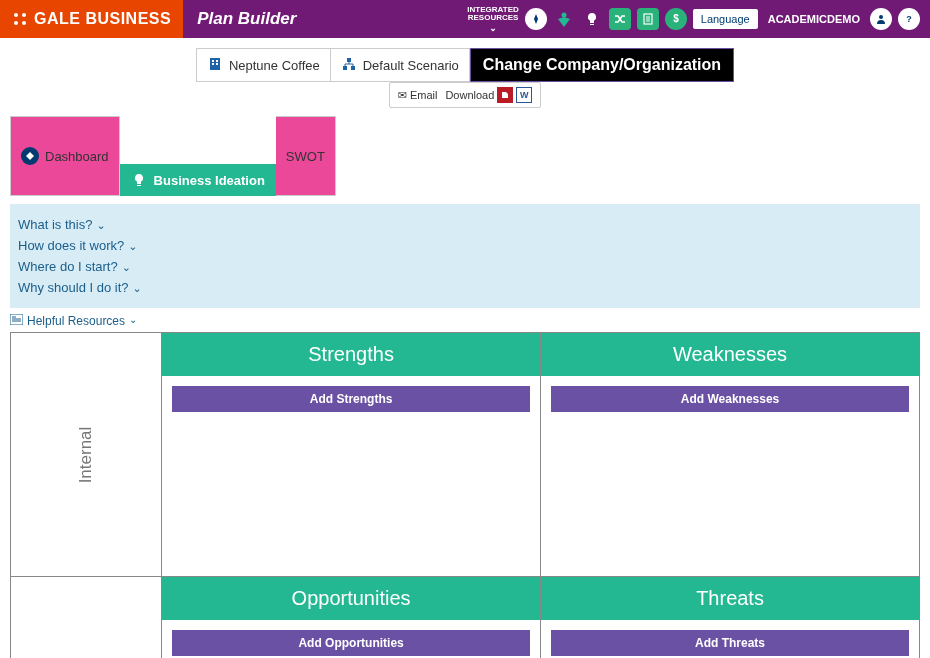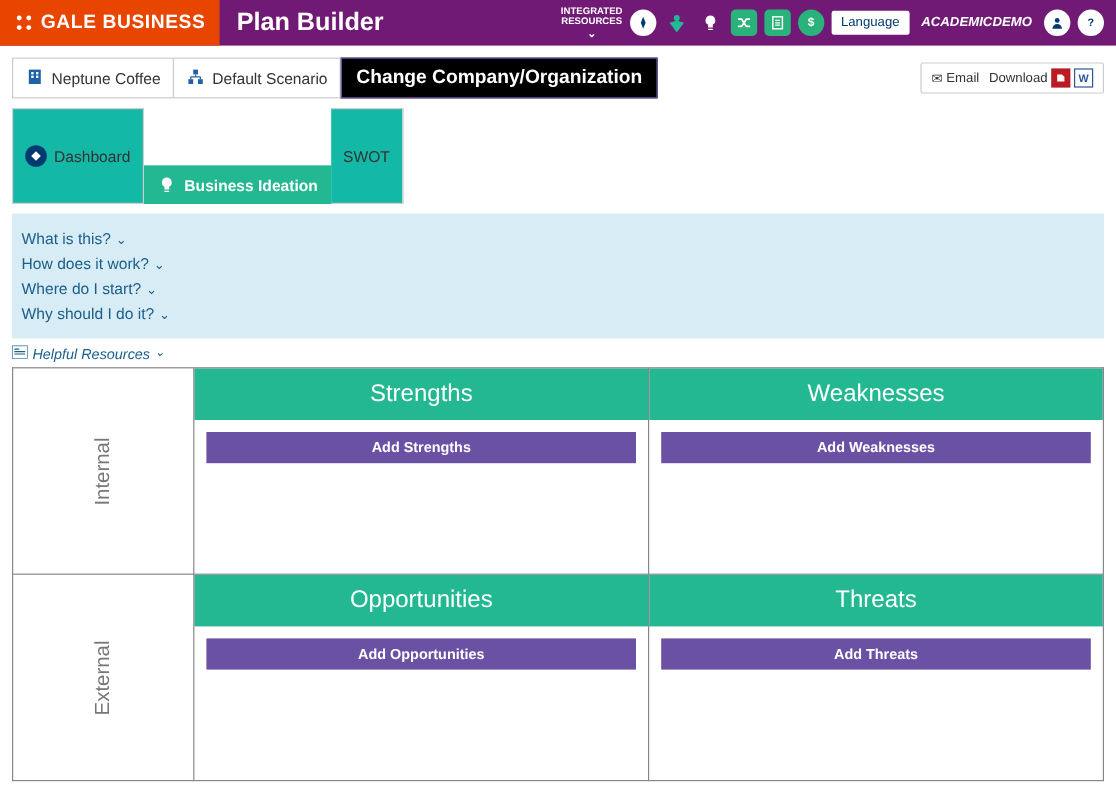--- a/index.html
+++ b/index.html
@@ -2,69 +2,69 @@
 <html><head>
   <meta charset="utf-8">
   <style>
     * { margin: 0; padding: 0; box-sizing: border-box; }
     body { font-family: Arial, Helvetica, sans-serif; background: #ffffff; width: 930px; }
     
     
     .header { display: flex; align-items: stretch; background: #701a75; height: 38px; }
     .brand { background: #e84600; color: #fff; display: flex; align-items: center; padding: 0 12px; font-size: 16px; font-weight: 600; letter-spacing: 0.5px; }
     .brand-icon { margin-right: 6px; display: inline-flex; }
-    .app-title { color: #fff; display: flex; align-items: center; padding: 4px 14px; font-size: 21px; font-weight: 600; flex: 1; }
+    .app-title { color: #fff; display: flex; align-items: center; padding: 4px 14px; font-size: 17px; font-weight: 600; flex: 1; font-style: italic; }
     .header-right { display: flex; align-items: center; gap: 6px; padding-right: 10px; }
     .integrated { color: #fff; font-size: 8px; font-weight: 700; text-align: center; line-height: 1; display: flex; flex-direction: column; align-items: center; }
     .integrated .chev { font-size: 9px; margin-top: 2px; }
     .icon-btn { width: 22px; height: 22px; border-radius: 50%; display: inline-flex; align-items: center; justify-content: center; cursor: pointer; }
     .icon-circle-white { background: #fff; color: #003a70; }
     .icon-green { background: #2ab27b; color: #fff; border-radius: 4px; }
     .icon-teal { color: #23b892; }
     .lang-btn { background: #fff; color: #003a70; font-size: 11px; padding: 4px 8px; border-radius: 2px; cursor: pointer; }
-    .user-name { color: #fff; font-size: 11px; font-weight: 700; padding: 0 4px; font-style: italic; }
+    .user-name { color: #fff; font-size: 11px; font-weight: 700; padding: 0 4px; }
     
     
     .content { padding: 10px; }
     
     
-    .row-1 { display: flex; justify-content: space-between; align-items: center; }
+    .row-1 { display: flex; justify-content: space-between; align-items: center; flex-direction: column; }
     .row-1-left { display: flex; gap: 0; }
     .crumb-btn { display: inline-flex; align-items: center; gap: 6px; background: #fff; border: 1px solid #ccc; padding: 6px 10px; font-size: 13px; color: #333; cursor: pointer; }
     .crumb-btn + .crumb-btn { border-left: none; }
     .crumb-icon { color: #003a70; }
     .change-btn { background: #000000; color: #fff; border: 1px solid #6a51a3; padding: 7px 12px; font-size: 16px; cursor: pointer; font-weight: 600; }
     .row-1-right { display: flex; align-items: center; gap: 8px; border: 1px solid #ccc; padding: 4px 8px; border-radius: 2px; }
     .email-btn { font-size: 11px; color: #333; cursor: pointer; display: inline-flex; align-items: center; gap: 3px; }
     .download { font-size: 11px; color: #333; display: inline-flex; align-items: center; gap: 3px; }
     .download .pdf { background: #b91c24; color: #fff; width: 16px; height: 16px; display: inline-flex; align-items: center; justify-content: center; font-size: 8px; font-weight: 700; cursor: pointer; }
     .download .doc { background: #fff; border: 1px solid #2b579a; color: #2b579a; width: 16px; height: 16px; display: inline-flex; align-items: center; justify-content: center; font-size: 9px; font-weight: 700; cursor: pointer; }
     
     
     .row-2 { display: flex; margin-top: 8px; }
-    .tab { display: inline-flex; align-items: center; gap: 6px; border: 1px solid #ccc; padding: 6px 10px; font-size: 13px; cursor: pointer; background: #14b8a6; color: #333; }
+    .tab { display: inline-flex; align-items: center; gap: 6px; border: 1px solid #ccc; padding: 6px 10px; font-size: 13px; cursor: pointer; background: #ec4899; color: #333; }
     .tab + .tab { border-left: none; }
     .tab.active { background: #23b892; color: #fff; border-color: #23b892; font-weight: 600; margin-top: 48px; }
     .tab-icon-dash { width: 18px; height: 18px; border-radius: 50%; background: #003a70; display: inline-flex; align-items: center; justify-content: center; color: #fff; }
     .tab-icon-idea { width: 18px; height: 18px; display: inline-flex; align-items: center; justify-content: center; color: #fff; }
     
     
     .faq-box { background: #d8ecf6; margin-top: 8px; padding: 10px 8px; border-radius: 0; }
     .faq-link { display: block; color: #1a5e8a; font-size: 13px; padding: 3px 0; cursor: pointer; }
     .faq-link .chev { margin-left: 4px; font-size: 11px; }
     
     
-    .helpful { color: #1a5e8a; font-size: 12px; padding: 6px 0 4px 0; cursor: pointer; display: inline-flex; align-items: flex-start; gap: 4px; font-style: italic; }
+    .helpful { color: #1a5e8a; font-size: 12px; padding: 6px 0 4px 0; cursor: pointer; display: inline-flex; align-items: flex-start; gap: 4px; }
     
     
     .swot { border-collapse: collapse; width: 100%; }
     .swot td { border: 1px solid #888; vertical-align: top; }
     .axis-cell { width: 154px; text-align: center; position: relative; }
     .axis-label { position: absolute; top: 50%; left: 50%; transform: translate(-50%, -50%) rotate(-90deg); color: #777; font-size: 17px; white-space: nowrap; }
-    .quad { width: 384px; height: 172px; padding: 0; }
+    .quad { width: 384px; height: 244px; padding: 0; }
     .quad-header { background: #23b892; color: #fff; font-size: 20px; font-weight: 400; padding: 10px 0; text-align: center; }
     .quad-body { padding: 10px; }
     .add-btn { background: #6a51a3; color: #fff; width: 100%; max-width: 360px; margin: 0 auto; display: block; font-size: 12px; font-weight: 600; padding: 6px 0; text-align: center; cursor: pointer; border: none; }
   </style>
 </head>
 <body>
 
 <div class="header">
   <div class="brand">
     <span class="brand-icon">

